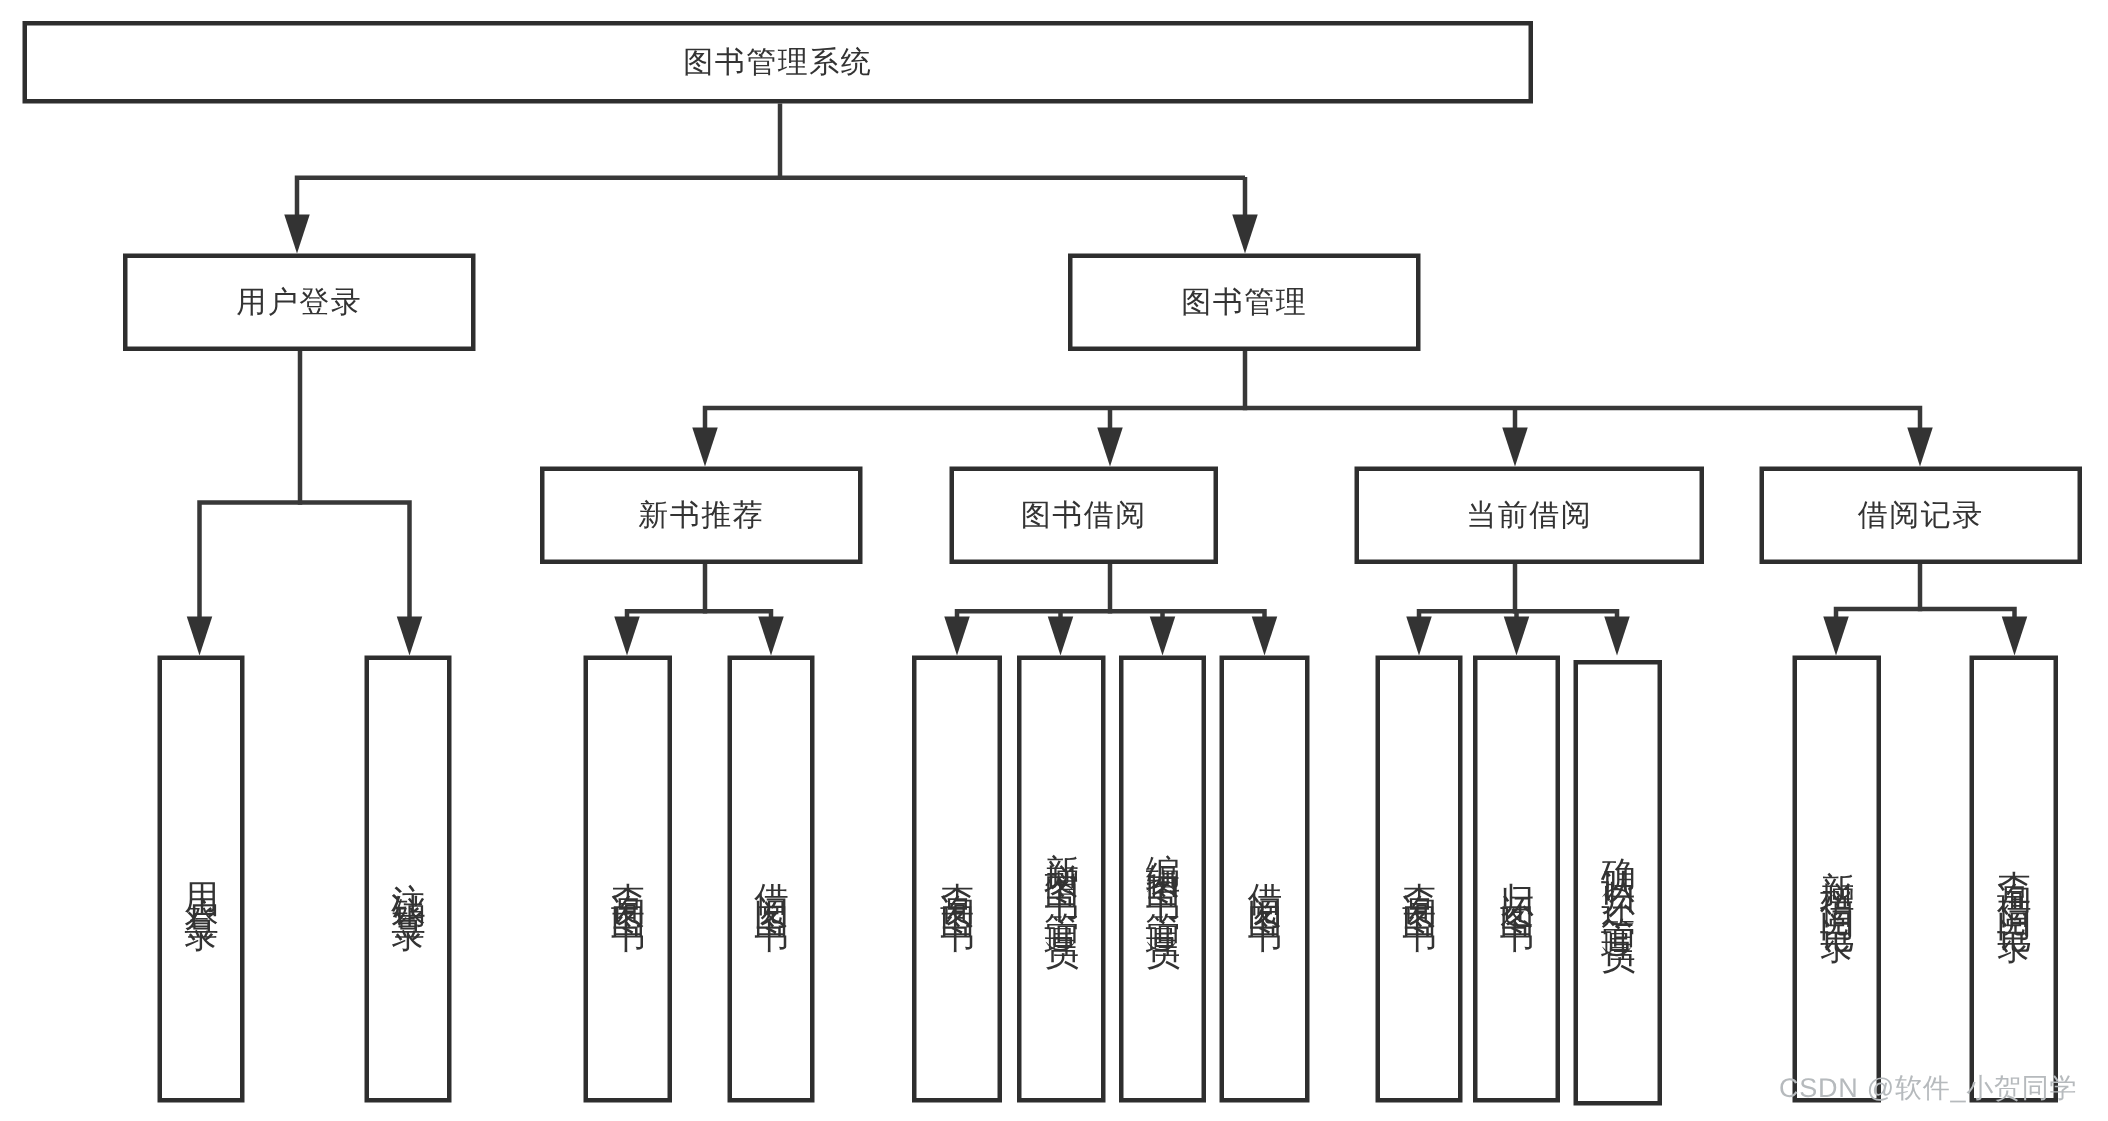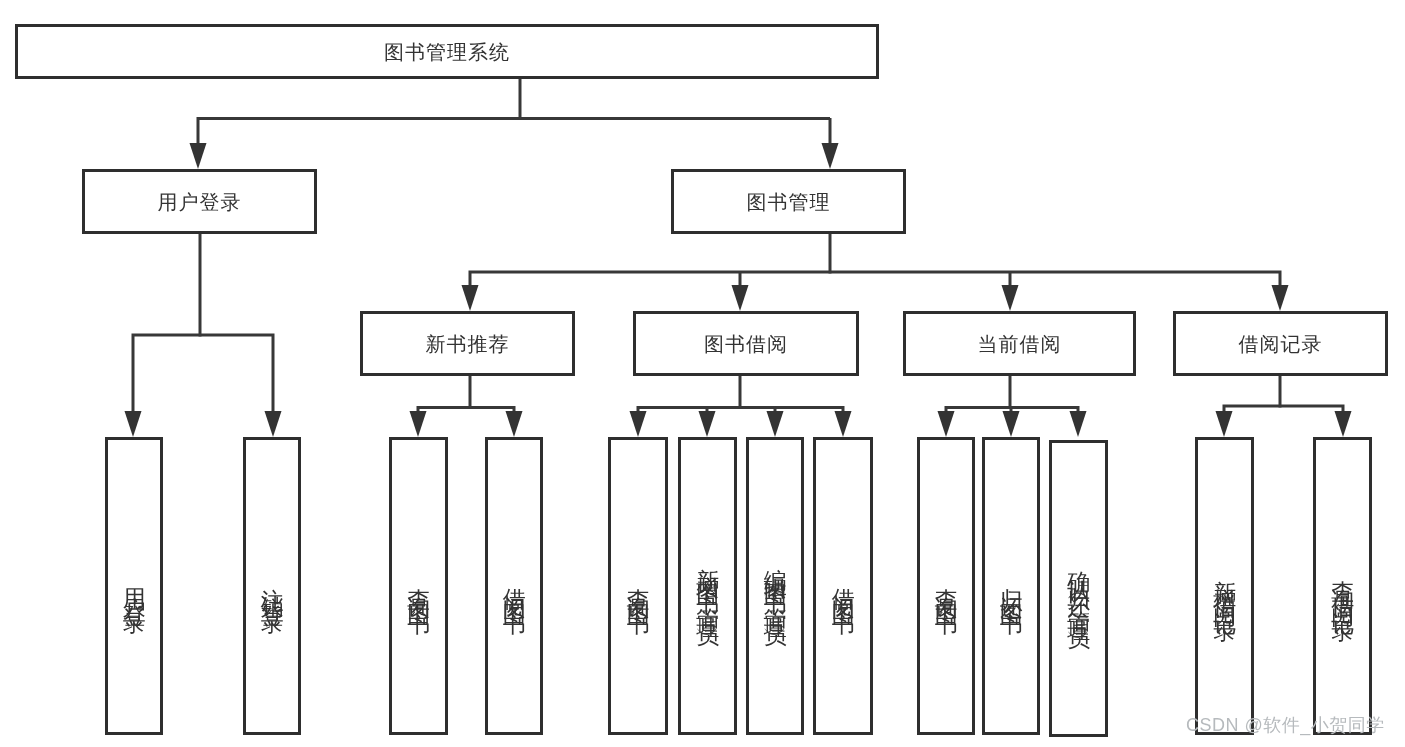--- a/index.html
+++ b/index.html
@@ -95,27 +95,27 @@
       <polygon points="766.5,411 783.5,411 775,437"></polygon>
       <polygon points="834.5,411 851.5,411 843,437"></polygon>
       <polygon points="937.5,411 954.5,411 946,437"></polygon>
       <polygon points="1002.5,411 1019.5,411 1011,437"></polygon>
       <polygon points="1069.5,411 1086.5,411 1078,437"></polygon>
       <polygon points="1215.5,411 1232.5,411 1224,437"></polygon>
       <polygon points="1334.5,411 1351.5,411 1343,437"></polygon>
     </g>
   </svg>
 
-  <div class="box" style="left:15px; top:24px; width:864px; height:55px;">图书管理系统</div>
+  <div class="box" style="left:15px; top:14px; width:1007px; height:55px;">图书管理系统</div>
 
   <div class="box" style="left:82px; top:169px; width:235px; height:65px;">用户登录</div>
-  <div class="box" style="left:671px; top:169px; width:235px; height:65px;">图书管理</div>
+  <div class="box" style="left:712px; top:169px; width:235px; height:65px;">图书管理</div>
 
   <div class="box" style="left:360px; top:311px; width:215px; height:65px;">新书推荐</div>
-  <div class="box" style="left:633px; top:311px; width:226px; height:65px;">图书借阅</div>
+  <div class="box" style="left:633px; top:311px; width:179px; height:65px;">图书借阅</div>
   <div class="box" style="left:903px; top:311px; width:233px; height:65px;">当前借阅</div>
   <div class="box" style="left:1173px; top:311px; width:215px; height:65px;">借阅记录</div>
 
   <div class="box vbox" style="left:105px; top:437px; width:58px; height:298px;">用户登录</div>
   <div class="box vbox" style="left:243px; top:437px; width:58px; height:298px;">注销登录</div>
 
   <div class="box vbox" style="left:389px; top:437px; width:59px; height:298px;">查询图书</div>
   <div class="box vbox" style="left:485px; top:437px; width:58px; height:298px;">借阅图书</div>
 
   <div class="box vbox" style="left:608px; top:437px; width:60px; height:298px;">查询图书</div>

